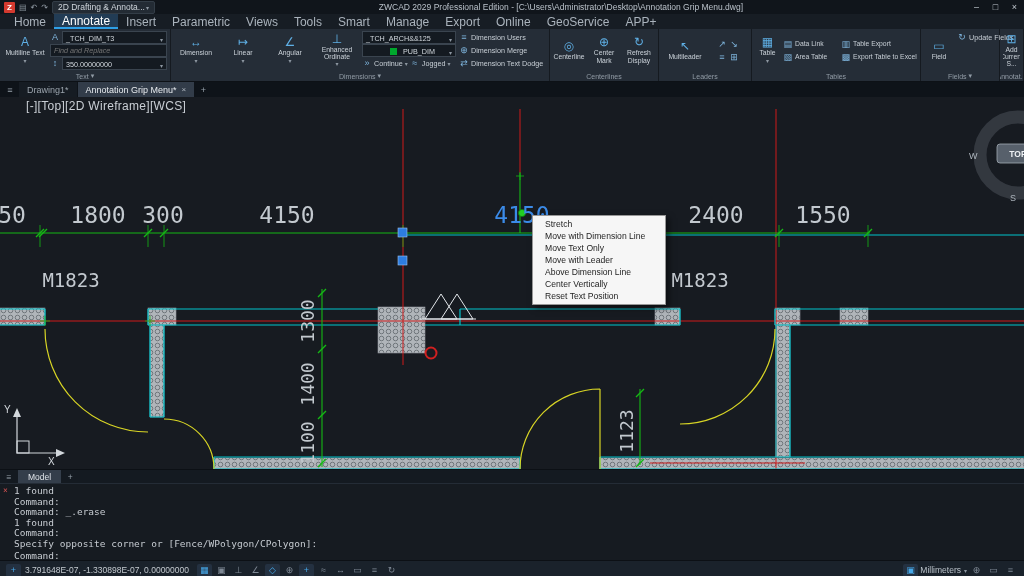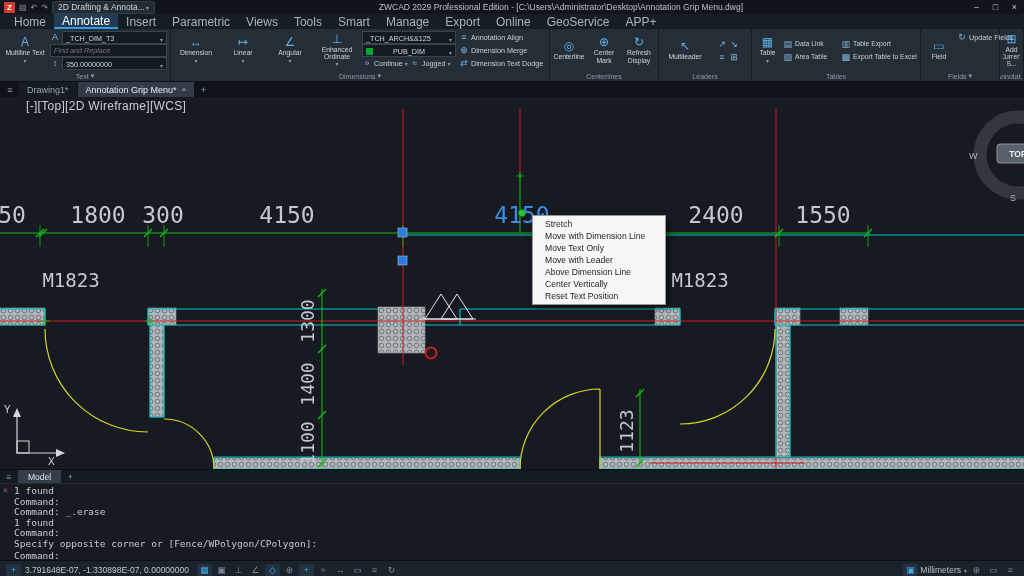--- a/index.html
+++ b/index.html
@@ -177,40 +177,40 @@
         </div>
         <div class="col" style="width:94px">
           <div class="rrow">
             <div class="dd">
               <span>_TCH_ARCH&amp;&amp;125</span>
                 <span class="car">▾</span>
             </div>
           </div>
           <div class="rrow">
             <div class="dd">
-              <span style="display:flex;align-items:center;gap:20px;">
+              <span style="display:flex;align-items:center;gap:6px;margin-left:24px;">
                   <span class="greensq"></span>
                   <span>PUB_DIM</span>
                 </span>
               <span class="car">▾</span>
             </div>
           </div>
           <div class="rrow">
             <span class="ricon">»</span>
             <span>Continue</span>
             <span class="car" style="font-size:6px;color:#8d97a1">▾</span>
             <span class="ricon">≈</span>
             <span>Jogged</span>
             <span class="car" style="font-size:6px;color:#8d97a1">▾</span>
           </div>
         </div>
         <div class="col" style="width:84px">
           <div class="rrow">
             <span class="ricon">≡</span>
-            <span>Annotation Align</span>
+            <span>Dimension Users</span>
           </div>
           <div class="rrow">
             <span class="ricon">⊕</span>
             <span>Dimension Merge</span>
           </div>
           <div class="rrow">
             <span class="ricon">⇄</span>
             <span>Dimension Text Dodge</span>
           </div>
         </div>

